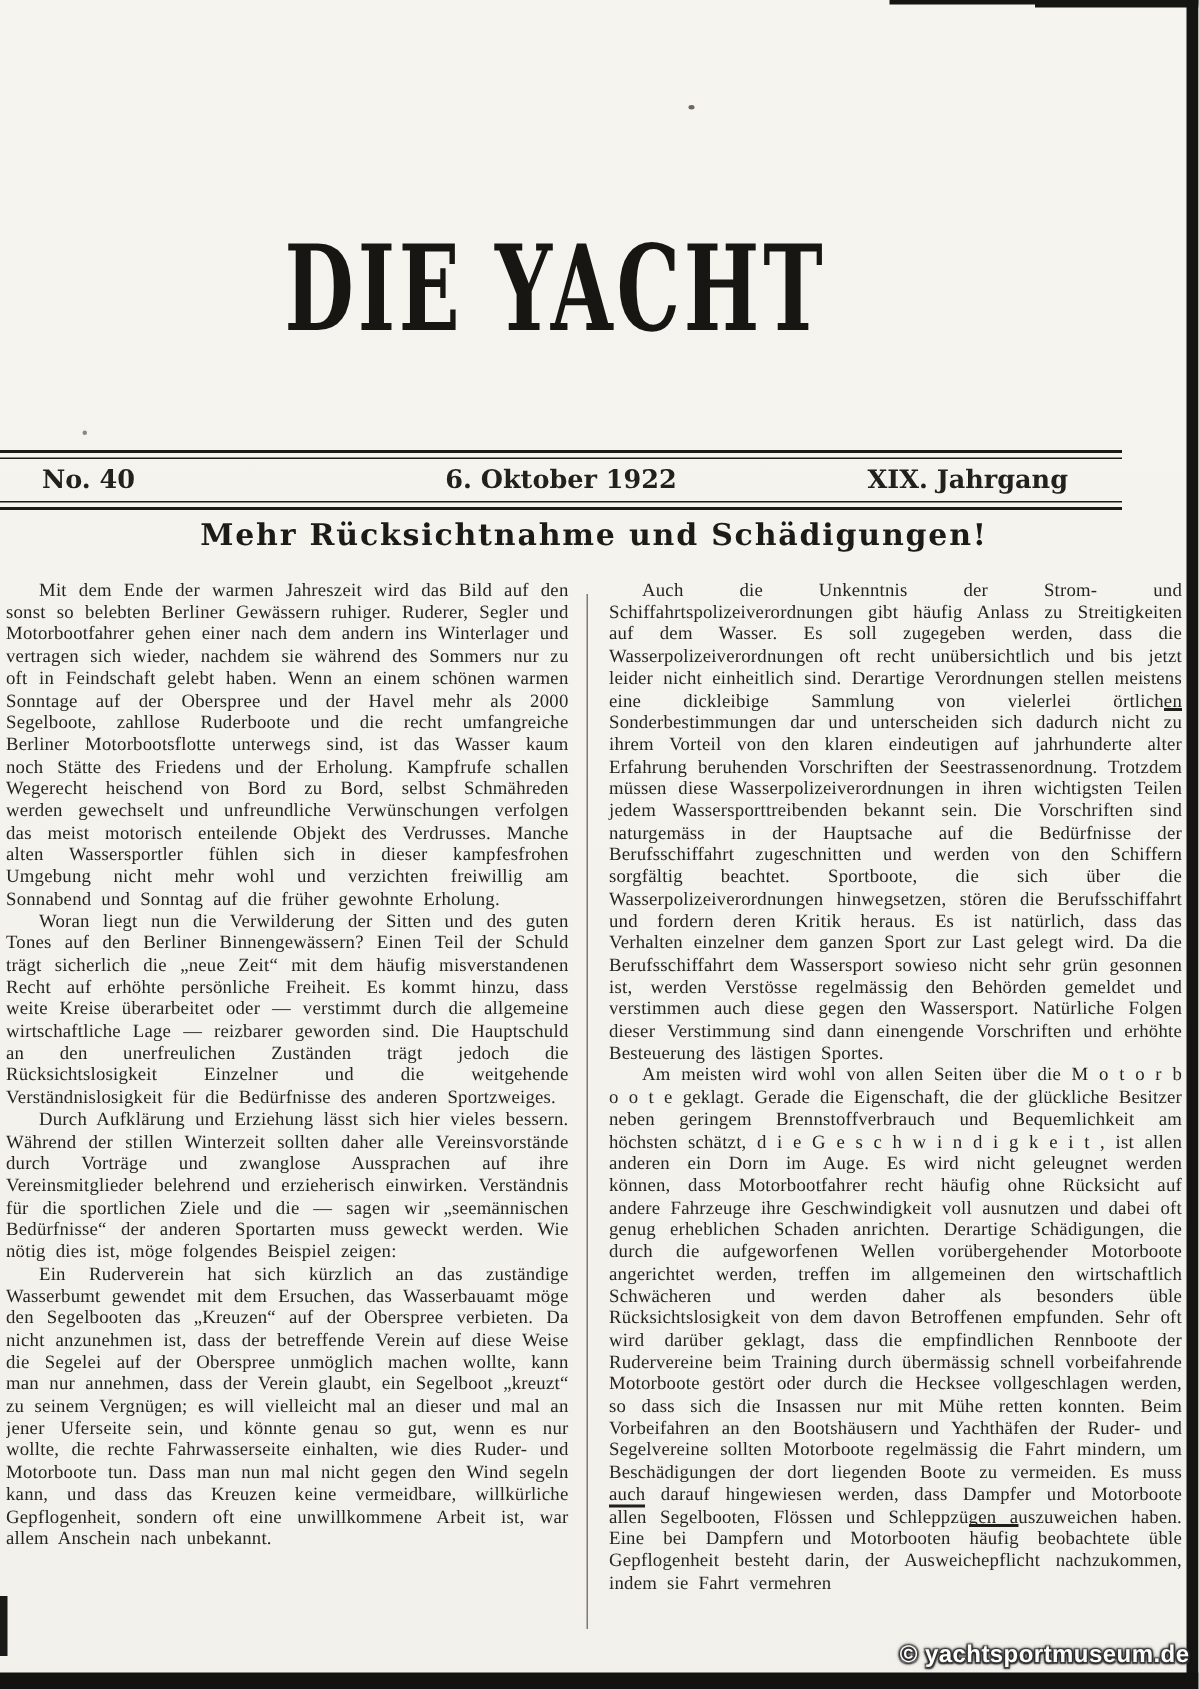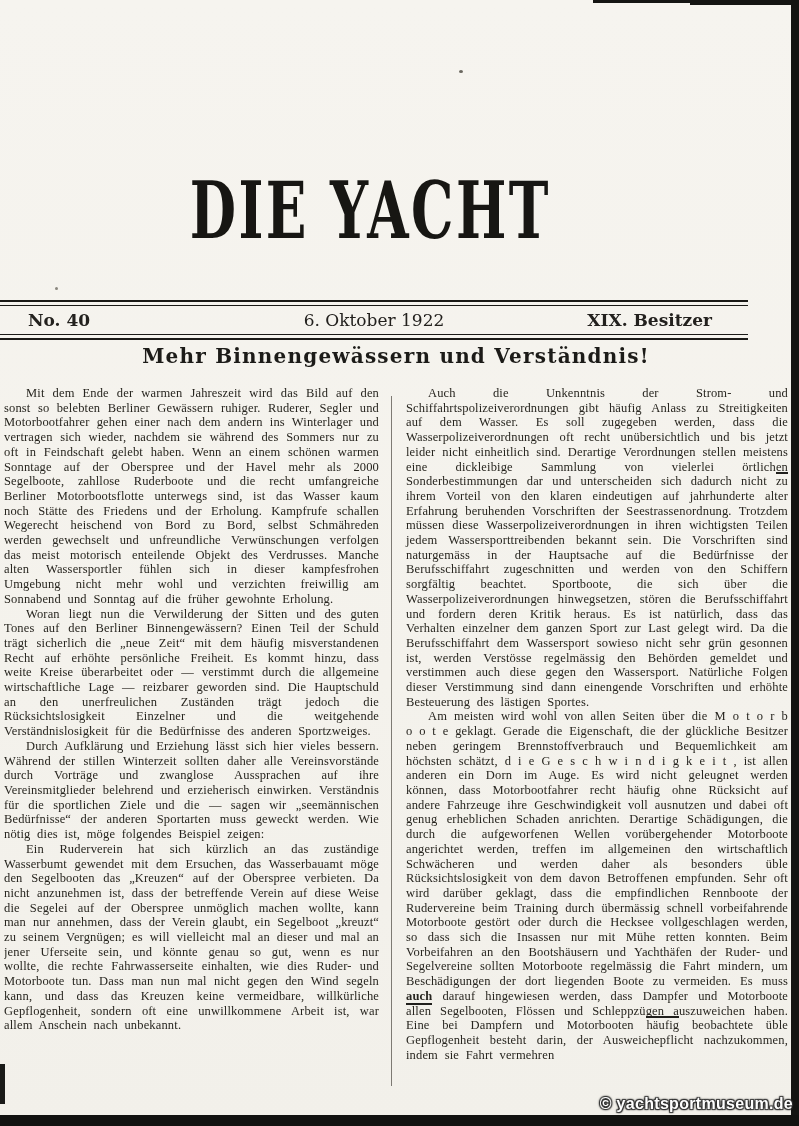--- a/index.html
+++ b/index.html
@@ -20,42 +20,42 @@
   .scan-top-edge   { position:absolute; top:0; left:593px; width:206px; height:3px; background:#151513; }
   .scan-top-edge2  { position:absolute; top:0; left:690px; width:109px; height:5px; background:#151513; }
   .scan-right-edge { position:absolute; top:0; right:0; width:8px; height:1126px; background:#141412; }
   .scan-bottom-edge{ position:absolute; bottom:0; left:0; width:799px; height:11px; background:#121210; }
   .scan-left-mark  { position:absolute; left:0; top:1064px; width:5px; height:40px; background:#1a1a18; }
   .speck1 { position:absolute; left:459px; top:70px; width:4px; height:3px; background:#6a675f; border-radius:50%; }
   .speck2 { position:absolute; left:55px;  top:287px; width:3px; height:3px; background:#8a877e; border-radius:50%; }
 
   
   .masthead {
-    position:absolute; top:172px; left:0; width:740px;
+    position:absolute; top:155px; left:0; width:740px;
     text-align:center;
   }
   .masthead .title {
     display:inline-block;
     font-family:"DejaVu Serif", serif;
     font-weight:bold;
     font-size:86px; line-height:76px;
     letter-spacing:4px;
     transform: scaleX(0.62) scaleY(0.92);
     transform-origin: center center;
     color:#171613;
     white-space:nowrap;
   }
 
   
   .header-bar { position:absolute; top:260px; left:0; width:748px;margin-top:40px; }
   .rule-top    { height:3px; border-top:2px solid #1b1a17; border-bottom:1px solid #1b1a17; }
   .rule-bottom { height:3px; border-top:1px solid #1b1a17; border-bottom:2px solid #1b1a17; }
   .header-row { position:relative; height:28px; line-height:28px; }
   .header-row .issue  { position:absolute; left:28px;  font-weight:bold; font-size:17px; font-family:"DejaVu Serif", serif; }
-  .header-row .date   { display:block; text-align:center; font-weight:normal; font-size:17px; font-family:"DejaVu Serif", serif; }
+  .header-row .date   { display:block; text-align:center; font-weight:bold; font-size:17px; font-family:"DejaVu Serif", serif; }
   .header-row .volume { position:absolute; right:36px; top:0; font-weight:bold; font-size:17px; font-family:"DejaVu Serif", serif; }
 
   
   .headline {
     position:absolute; top:344px; left:0; width:792px;
     text-align:center;
     font-family:"DejaVu Serif", serif;
     font-weight:bold; font-size:20px; letter-spacing:1.2px;
     color:#1c1b18;
   }
@@ -65,21 +65,21 @@
   }
   .col { font-size:12.5px; line-height:14.7px; text-align:justify;
          word-spacing:3.4px; letter-spacing:0.15px; color:#27251f; }
   .col-left  { width:375px; margin-right:27px; }
   .col-right { width:382px; }
   .col p { margin:0; text-indent:22px; }
   .column-divider {
     position:absolute; left:391px; top:396px; width:1px; height:690px;
     background:#55524b; opacity:0.75;
   }
-  .mark-under { border-bottom:2.5px solid #201f1c;font-weight:bold; }
+  .mark-under { border-bottom:2.5px solid #201f1c; }
   .mark-over  { border-top:2px solid #201f1c; }
 
   
   .watermark {
     position:absolute; right:6px; bottom:13px;
     font-family:"Liberation Sans", sans-serif;
     font-weight:bold; font-size:16px; letter-spacing:0.3px;
     color:#ffffff;
     text-shadow: 1px 1px 1px #2c2c2c, -1px -1px 1px #2c2c2c,
                  1px -1px 1px #2c2c2c, -1px 1px 1px #2c2c2c,
@@ -102,26 +102,26 @@
 
   <div class="masthead">
     <span class="title">DIE YACHT</span>
   </div>
 
   <div class="header-bar">
     <div class="rule-top"></div>
     <div class="header-row">
       <span class="issue">No. 40</span>
       <span class="date">6. Oktober 1922</span>
-      <span class="volume">XIX. Besitzer</span>
+      <span class="volume">XIX. Jahrgang</span>
     </div>
     <div class="rule-bottom"></div>
   </div>
 
-  <div class="headline">Mehr Binnengewässern und Verständnis!</div>
+  <div class="headline">Mehr Rücksichtnahme und Schädigungen!</div>
 
   <div class="column-divider"></div>
 
   <div class="columns">
     <div class="col col-left">
       <p>Mit dem Ende der warmen Jahreszeit wird das Bild auf den sonst so belebten Berliner Gewässern ruhiger. Ruderer, Segler und Motorbootfahrer gehen einer nach dem andern ins Winterlager und vertragen sich wieder, nachdem sie während des Sommers nur zu oft in Feindschaft gelebt haben. Wenn an einem schönen warmen Sonntage auf der Oberspree und der Havel mehr als 2000 Segelboote, zahllose Ruderboote und die recht umfangreiche Berliner Motorbootsflotte unterwegs sind, ist das Wasser kaum noch Stätte des Friedens und der Erholung. Kampfrufe schallen Wegerecht heischend von Bord zu Bord, selbst Schmähreden werden gewechselt und unfreundliche Verwünschungen verfolgen das meist motorisch enteilende Objekt des Verdrusses. Manche alten Wassersportler fühlen sich in dieser kampfesfrohen Umgebung nicht mehr wohl und verzichten freiwillig am Sonnabend und Sonntag auf die früher gewohnte Erholung.</p>
       <p>Woran liegt nun die Verwilderung der Sitten und des guten Tones auf den Berliner Binnengewässern? Einen Teil der Schuld trägt sicherlich die „neue Zeit“ mit dem häufig misverstandenen Recht auf erhöhte persönliche Freiheit. Es kommt hinzu, dass weite Kreise überarbeitet oder — verstimmt durch die allgemeine wirtschaftliche Lage — reizbarer geworden sind. Die Hauptschuld an den unerfreulichen Zuständen trägt jedoch die Rücksichtslosigkeit Einzelner und die weitgehende Verständnislosigkeit für die Bedürfnisse des anderen Sportzweiges.</p>
       <p>Durch Aufklärung und Erziehung lässt sich hier vieles bessern. Während der stillen Winterzeit sollten daher alle Vereinsvorstände durch Vorträge und zwanglose Aussprachen auf ihre Vereinsmitglieder belehrend und erzieherisch einwirken. Verständnis für die sportlichen Ziele und die — sagen wir „seemännischen Bedürfnisse“ der anderen Sportarten muss geweckt werden. Wie nötig dies ist, möge folgendes Beispiel zeigen:</p>
       <p>Ein Ruderverein hat sich kürzlich an das zuständige Wasserbumt gewendet mit dem Ersuchen, das Wasserbauamt möge den Segelbooten das „Kreuzen“ auf der Oberspree verbieten. Da nicht anzunehmen ist, dass der betreffende Verein auf diese Weise die Segelei auf der Oberspree unmöglich machen wollte, kann man nur annehmen, dass der Verein glaubt, ein Segelboot „kreuzt“ zu seinem Vergnügen; es will vielleicht mal an dieser und mal an jener Uferseite sein, und könnte genau so gut, wenn es nur wollte, die rechte Fahrwasserseite einhalten, wie dies Ruder- und Motorboote tun. Dass man nun mal nicht gegen den Wind segeln kann, und dass das Kreuzen keine vermeidbare, willkürliche Gepflogenheit, sondern oft eine unwillkommene Arbeit ist, war allem Anschein nach unbekannt.</p>
     </div>

